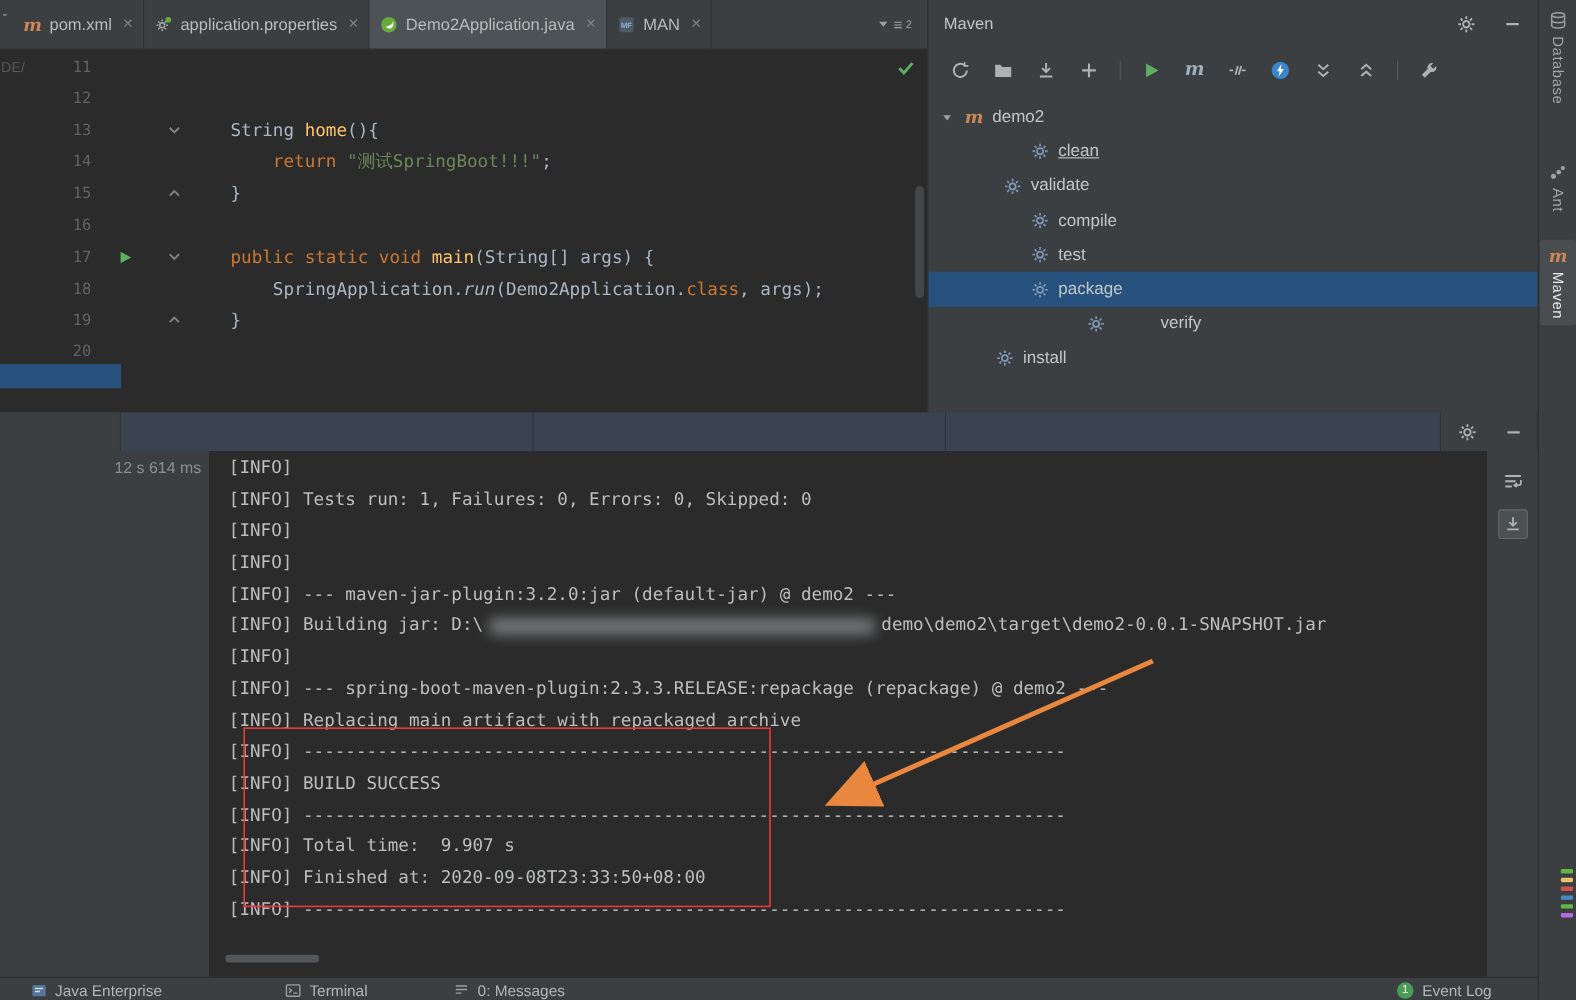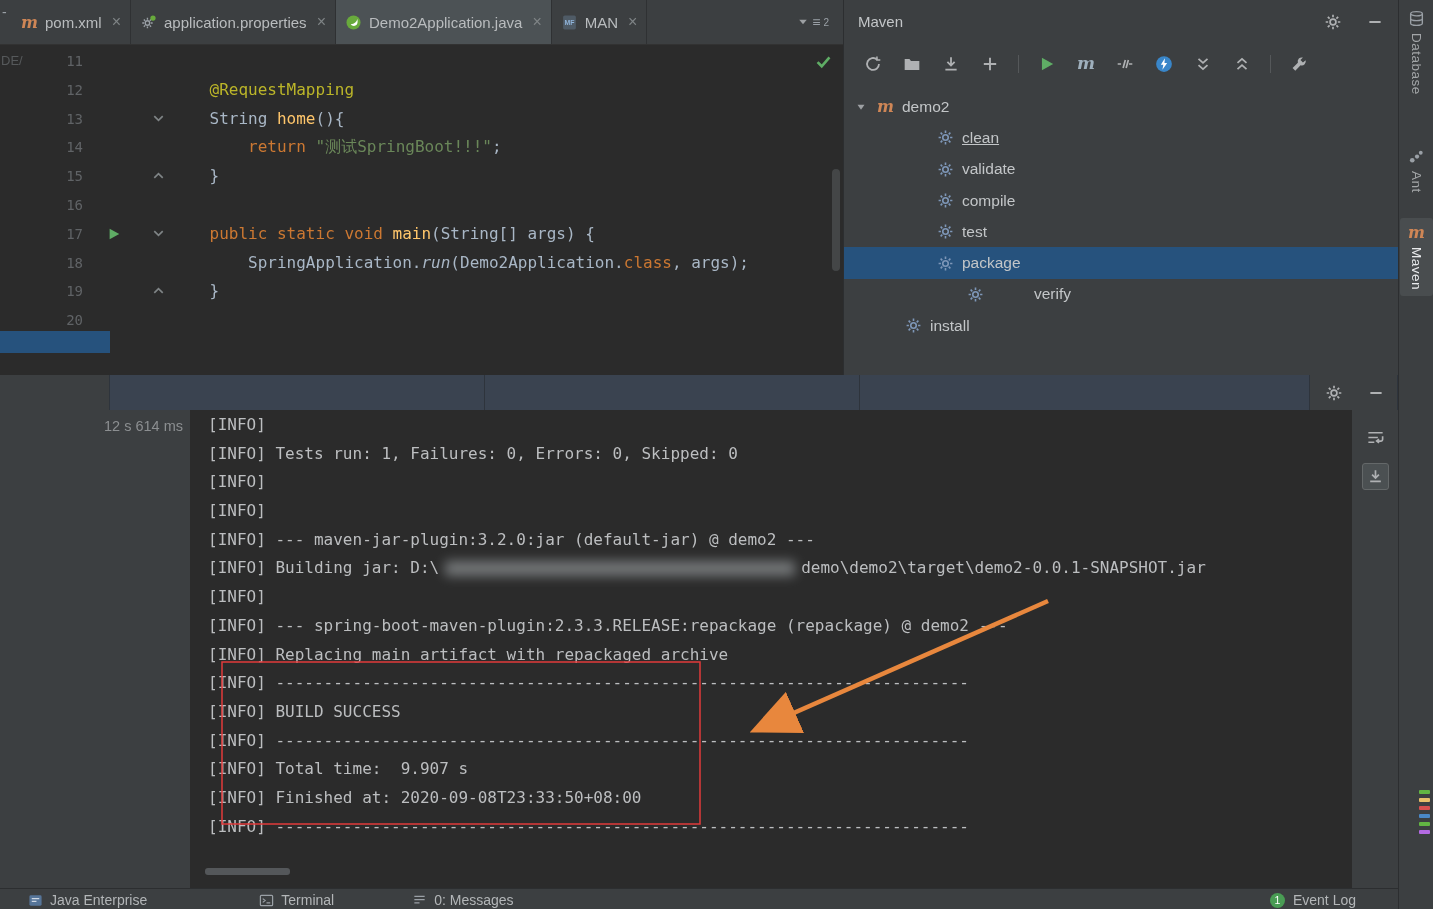--- a/index.html
+++ b/index.html
@@ -163,21 +163,20 @@
       <span class="edge-artifact">DE/</span>
       <div>
           <div class="code-row">
             <span class="ln">11</span>
             <span class="gut"></span>
             <span class="code-text"></span>
           </div>
           <div class="code-row">
             <span class="ln">12</span>
             <span class="gut"></span>
-            <span class="code-text"><span class="tok-plain">    </span><span class="tok-ann">@RequestMapping</span></span>
           </div>
           <div class="code-row">
             <span class="ln">13</span>
             <span class="gut">
               <span class="g-fold">
                 <svg viewBox="0 0 16 16" fill="none" stroke="#7f8486" stroke-width="1.8">
                   <path d="M3.5 5.5 8 10l4.5-4.5"></path>
                 </svg>
               </span>
             </span>
@@ -345,69 +344,69 @@
           <span class="icon i16">
             <svg viewBox="0 0 16 16">
               <g fill="none" stroke="#7e97b8" stroke-width="1.5">
                 <circle cx="8" cy="8" r="2.6"></circle>
                 <path d="M8 1.5v2.2M8 12.3v2.2M1.5 8h2.2M12.3 8h2.2M3.4 3.4l1.6 1.6M11 11l1.6 1.6M12.6 3.4L11 5M5 11l-1.6 1.6"></path>
               </g>
             </svg>
           </span>
           <span class="tree-label">clean</span>
         </div>
+        <div class="tree-row" style="padding-left: 45px;">
+          <span class="tree-arrow"></span>
+          <span class="icon i16">
+            <svg viewBox="0 0 16 16">
+              <g fill="none" stroke="#7e97b8" stroke-width="1.5">
+                <circle cx="8" cy="8" r="2.6"></circle>
+                <path d="M8 1.5v2.2M8 12.3v2.2M1.5 8h2.2M12.3 8h2.2M3.4 3.4l1.6 1.6M11 11l1.6 1.6M12.6 3.4L11 5M5 11l-1.6 1.6"></path>
+              </g>
+            </svg>
+          </span>
+          <span class="tree-label">validate</span>
+        </div>
         <div class="tree-row" style="padding-left: 70px;">
           <span class="tree-arrow"></span>
           <span class="icon i16">
             <svg viewBox="0 0 16 16">
               <g fill="none" stroke="#7e97b8" stroke-width="1.5">
                 <circle cx="8" cy="8" r="2.6"></circle>
                 <path d="M8 1.5v2.2M8 12.3v2.2M1.5 8h2.2M12.3 8h2.2M3.4 3.4l1.6 1.6M11 11l1.6 1.6M12.6 3.4L11 5M5 11l-1.6 1.6"></path>
               </g>
             </svg>
           </span>
-          <span class="tree-label">validate</span>
+          <span class="tree-label">compile</span>
         </div>
         <div class="tree-row" style="padding-left: 70px;">
           <span class="tree-arrow"></span>
           <span class="icon i16">
             <svg viewBox="0 0 16 16">
               <g fill="none" stroke="#7e97b8" stroke-width="1.5">
                 <circle cx="8" cy="8" r="2.6"></circle>
                 <path d="M8 1.5v2.2M8 12.3v2.2M1.5 8h2.2M12.3 8h2.2M3.4 3.4l1.6 1.6M11 11l1.6 1.6M12.6 3.4L11 5M5 11l-1.6 1.6"></path>
               </g>
             </svg>
           </span>
-          <span class="tree-label">compile</span>
-        </div>
-        <div class="tree-row" style="padding-left: 70px;">
-          <span class="tree-arrow"></span>
-          <span class="icon i16">
-            <svg viewBox="0 0 16 16">
-              <g fill="none" stroke="#7e97b8" stroke-width="1.5">
-                <circle cx="8" cy="8" r="2.6"></circle>
-                <path d="M8 1.5v2.2M8 12.3v2.2M1.5 8h2.2M12.3 8h2.2M3.4 3.4l1.6 1.6M11 11l1.6 1.6M12.6 3.4L11 5M5 11l-1.6 1.6"></path>
-              </g>
-            </svg>
-          </span>
           <span class="tree-label">test</span>
         </div>
         <div class="tree-row selected" style="padding-left: 70px;">
           <span class="tree-arrow"></span>
           <span class="icon i16">
             <svg viewBox="0 0 16 16">
               <g fill="none" stroke="#7e97b8" stroke-width="1.5">
                 <circle cx="8" cy="8" r="2.6"></circle>
                 <path d="M8 1.5v2.2M8 12.3v2.2M1.5 8h2.2M12.3 8h2.2M3.4 3.4l1.6 1.6M11 11l1.6 1.6M12.6 3.4L11 5M5 11l-1.6 1.6"></path>
               </g>
             </svg>
           </span>
           <span class="tree-label">package</span>
         </div>
-        <div class="tree-row" style="padding-left: 58px; gap: 48px;">
+        <div class="tree-row" style="padding-left: 79px; gap: 48px;">
           <span class="tree-arrow"></span>
           <span class="icon i16">
             <svg viewBox="0 0 16 16">
               <g fill="none" stroke="#7e97b8" stroke-width="1.5">
                 <circle cx="8" cy="8" r="2.6"></circle>
                 <path d="M8 1.5v2.2M8 12.3v2.2M1.5 8h2.2M12.3 8h2.2M3.4 3.4l1.6 1.6M11 11l1.6 1.6M12.6 3.4L11 5M5 11l-1.6 1.6"></path>
               </g>
             </svg>
           </span>
           <span class="tree-label">verify</span>

